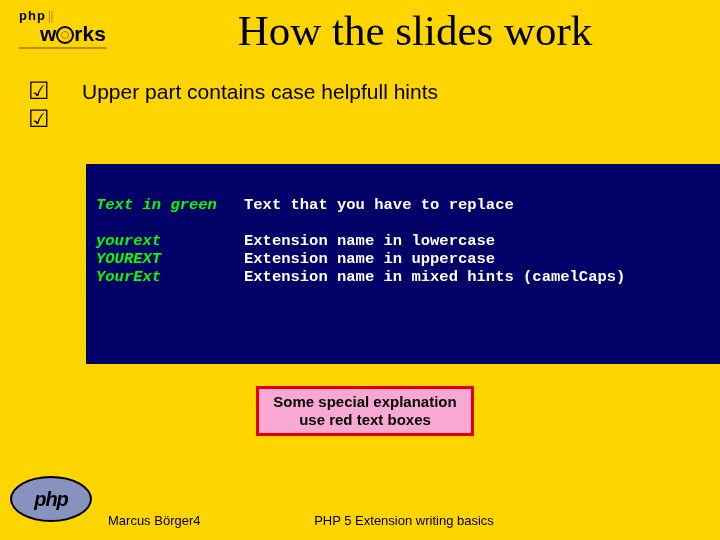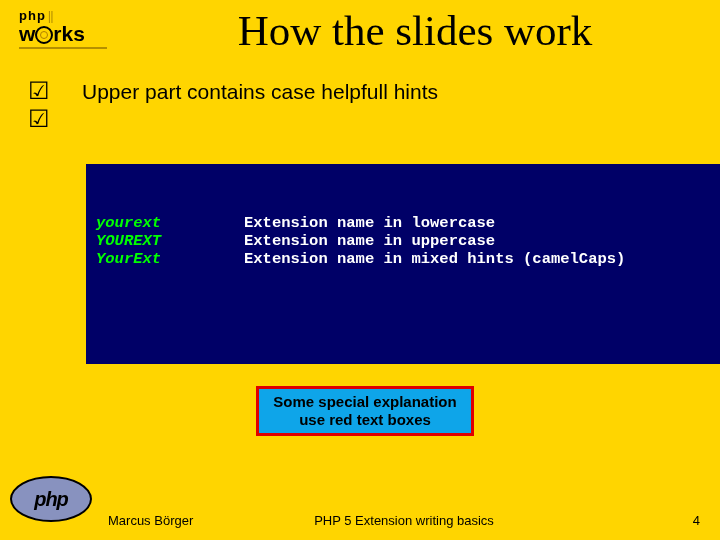--- a/index.html
+++ b/index.html
@@ -23,20 +23,21 @@
     letter-spacing: 1px;
     color: #000;
     font-weight: bold;
   }
   .logo-top .php-bar .pipe { color: #b59000; font-weight: normal; margin-left: 2px; letter-spacing: -1px; }
   .logo-top .works {
     font-size: 21px;
     font-weight: bold;
     line-height: 22px;
     letter-spacing: 0px;
+    margin-left: 21px;
   }
   .logo-top .works .o {
     display: inline-block;
     width: 18px; height: 18px;
     border: 2px solid #000;
     border-radius: 50%;
     position: relative;
     vertical-align: -3px;
     background: radial-gradient(circle at 50% 50%, #ffd500 3px, transparent 3px);
   }
@@ -106,21 +107,21 @@
     left: 256px;
     width: 218px;
     border: 3px solid #e00000;
     text-align: center;
     font-family: Verdana, sans-serif;
     font-size: 15px;
     font-weight: bold;
     line-height: 18px;
     padding: 4px 6px;
     color: #000;
-    background: #0ea5e9;
+    background: #f9a8d4;
   }
   .php-logo {
     position: absolute;
     left: 10px;
     bottom: 18px;
     width: 82px; height: 46px;
   }
   .php-logo .oval {
     width: 82px; height: 46px;
     background: #8892bf;
@@ -140,21 +141,20 @@
   }
   .footer {
     position: absolute;
     bottom: 12px;
     left: 108px;
     right: 20px;
     font-family: Verdana, sans-serif;
     font-size: 13px;
     color: #000;
     display: flex;
-    justify-content: space-between;
     align-items: flex-end;
   }
   .footer .fcenter { position: absolute; left: 0; right: 0; text-align: center; }
   .footer .fleft { position: relative; z-index: 1; }
   .footer .fright { position: relative; z-index: 1; }
 </style>
 </head>
 <body>
 
 <div class="logo-top">
@@ -178,20 +178,24 @@
 </div>
 
 <div class="codebox">
   <table>
     <tbody>
     <tr>
           <td class="gap"></td>
           <td></td>
         </tr>
     <tr>
+      <td class="lcol"><span class="green">Text in green</span></td>
+      <td><span class="white">Text that you have to replace</span></td>
+    </tr>
+    <tr>
           <td class="gap"></td>
           <td></td>
         </tr>
     <tr>
       <td class="lcol"><span class="green">yourext</span></td>
       <td><span class="white">Extension name in lowercase</span></td>
     </tr>
     <tr>
       <td class="lcol"><span class="green">YOUREXT</span></td>
       <td><span class="white">Extension name in uppercase</span></td>

